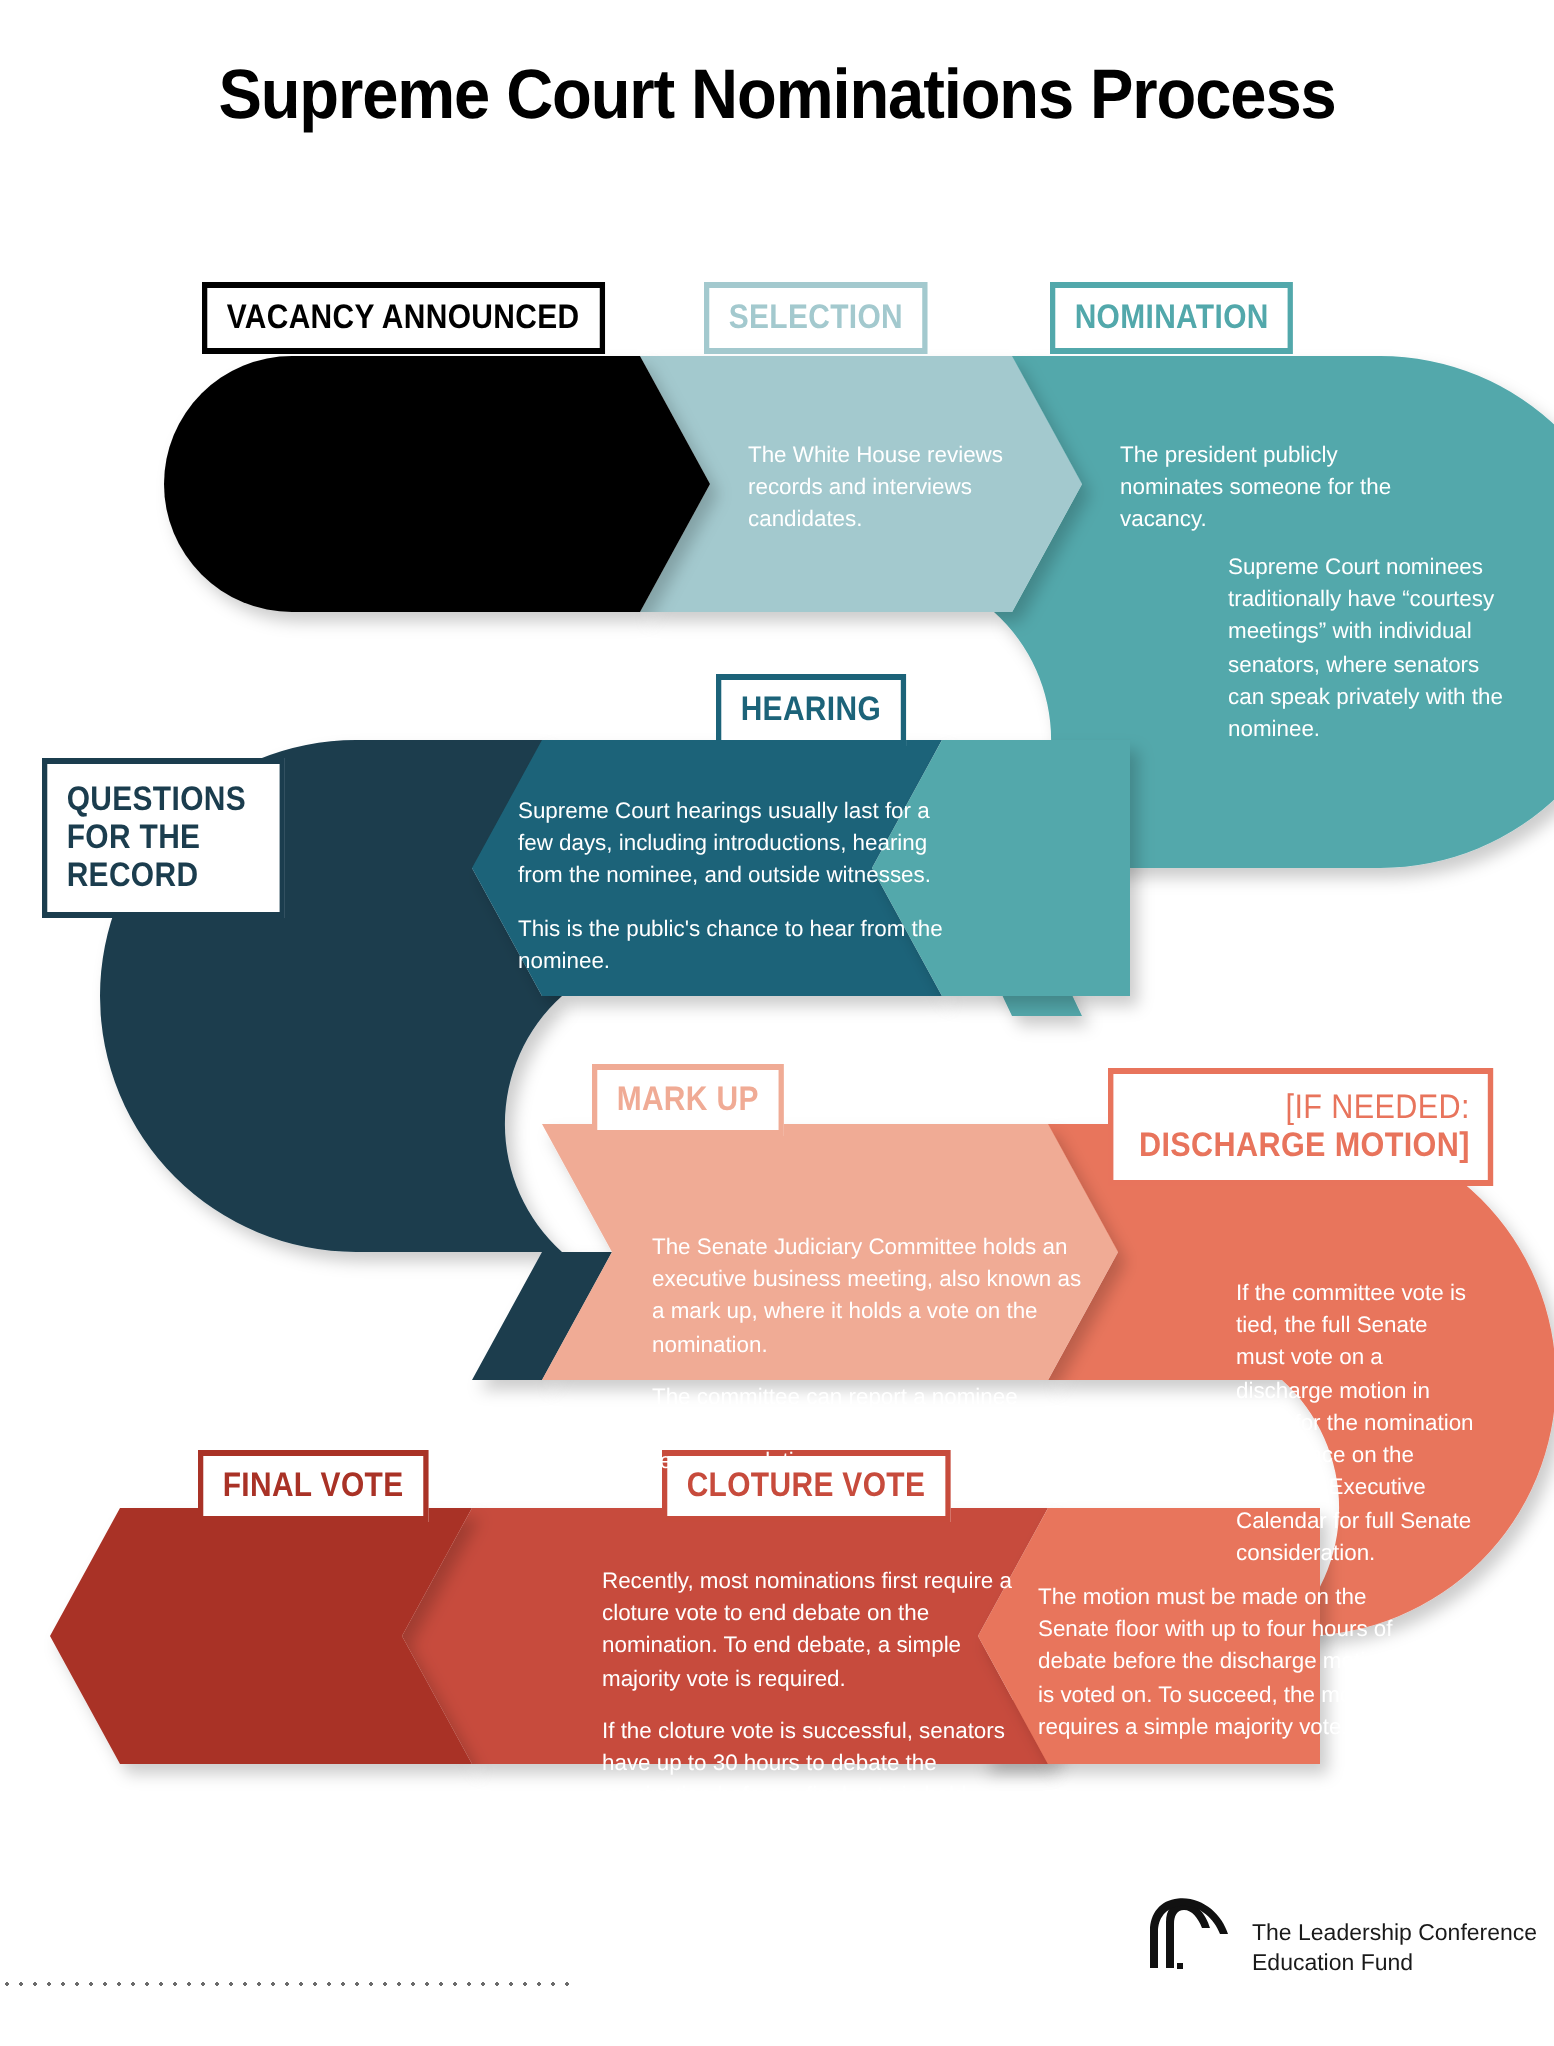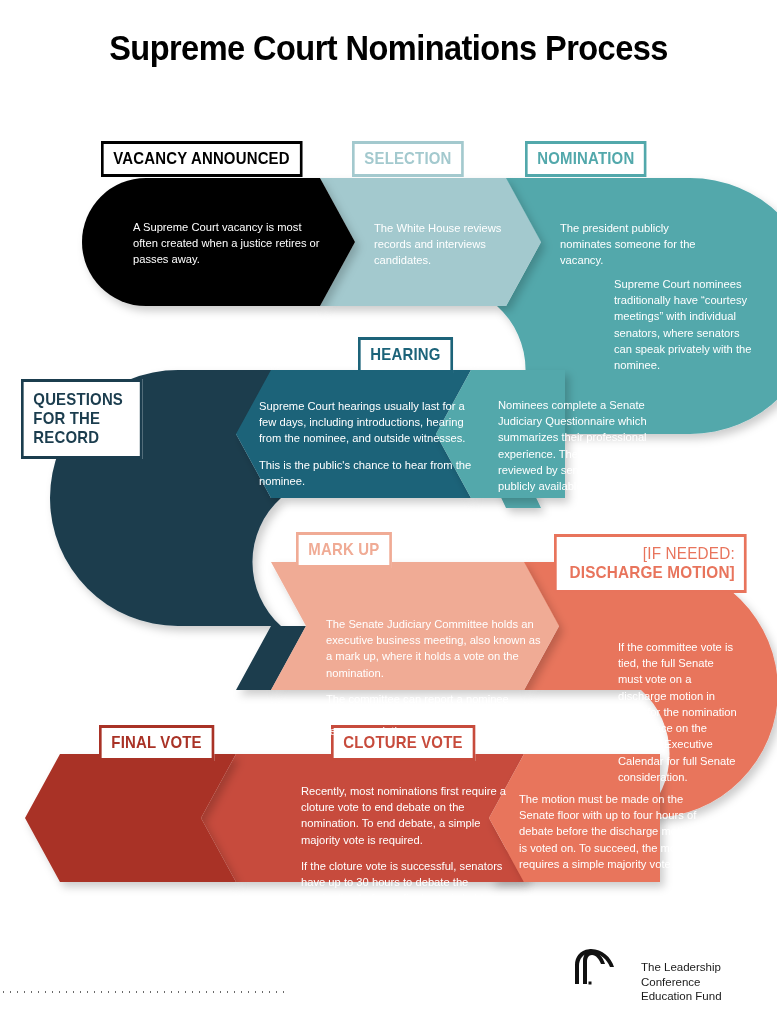--- a/index.html
+++ b/index.html
@@ -61,21 +61,21 @@
     position:absolute;
     left:0; top:991px;
     width:285px; height:2px;
     background-image:radial-gradient(circle, #6b6b6b 0.8px, rgba(0,0,0,0) 1px);
     background-size:7px 2px;
     background-repeat:repeat-x;
   }
   .logo-wrap {
     position:absolute;
     left:570px; top:948px;
-    display:flex; align-items:flex-start; gap:23px;
+    display:flex; align-items:flex-start; gap:8px;
   }
   .logo-mark { width:48px; height:38px; flex:0 0 auto; }
   .logo-text {
     font-size:11.5px; line-height:1.28; color:#1a1a1a;
     padding-top:12px;
   }
 </style>
 </head>
 <body>
 
@@ -196,39 +196,33 @@
   </div>
 
   <div class="chip" style="left:331px; top:725px; border-color:#c74b3c; color:#c74b3c;">
     <span>CLOTURE VOTE</span>
   </div>
 
   <div class="chip" style="left:99px; top:725px; border-color:#a93226; color:#a93226;">
     <span>FINAL VOTE</span>
   </div>
 
-  <div class="txt" style="left:133px; top:219px; width:190px;">
-    <p>A Supreme Court vacancy is most often created when a justice retires or passes away.</p>
-  </div>
 
   <div class="txt" style="left:374px; top:220px; width:140px;">
     <p>The White House reviews records and interviews candidates.</p>
   </div>
 
   <div class="txt" style="left:560px; top:220px; width:145px;">
     <p>The president publicly nominates someone for the vacancy.</p>
   </div>
 
   <div class="txt" style="left:614px; top:276px; width:140px;">
     <p>Supreme Court nominees traditionally have “courtesy meetings” with individual senators, where senators can speak privately with the nominee.</p>
   </div>
 
-  <div class="txt" style="left:498px; top:397px; width:176px;">
-    <p>Nominees complete a Senate Judiciary Questionnaire which summarizes their professional experience. The questionnaire is reviewed by senators and is publicly available.</p>
-  </div>
 
   <div class="txt" style="left:259px; top:398px; width:215px;">
     <p>Supreme Court hearings usually last for a few days, including introductions, hearing from the nominee, and outside witnesses.</p>
     <p>This is the public's chance to hear from the nominee.</p>
   </div>
 
 
   <div class="txt" style="left:326px; top:588px; width:218px;margin-top:28px;">
     <p>The Senate Judiciary Committee holds an executive business meeting, also known as a mark up, where it holds a vote on the nomination.</p>
     <p>The committee can report a nominee favorably, unfavorably, or without a recommendation.</p>

